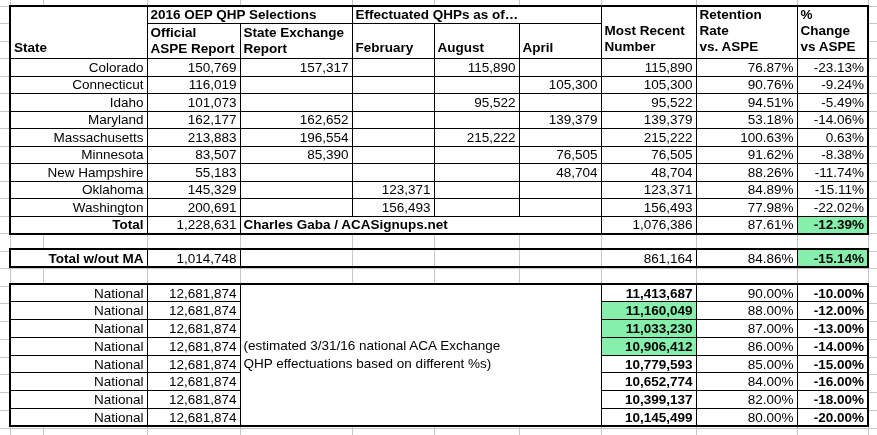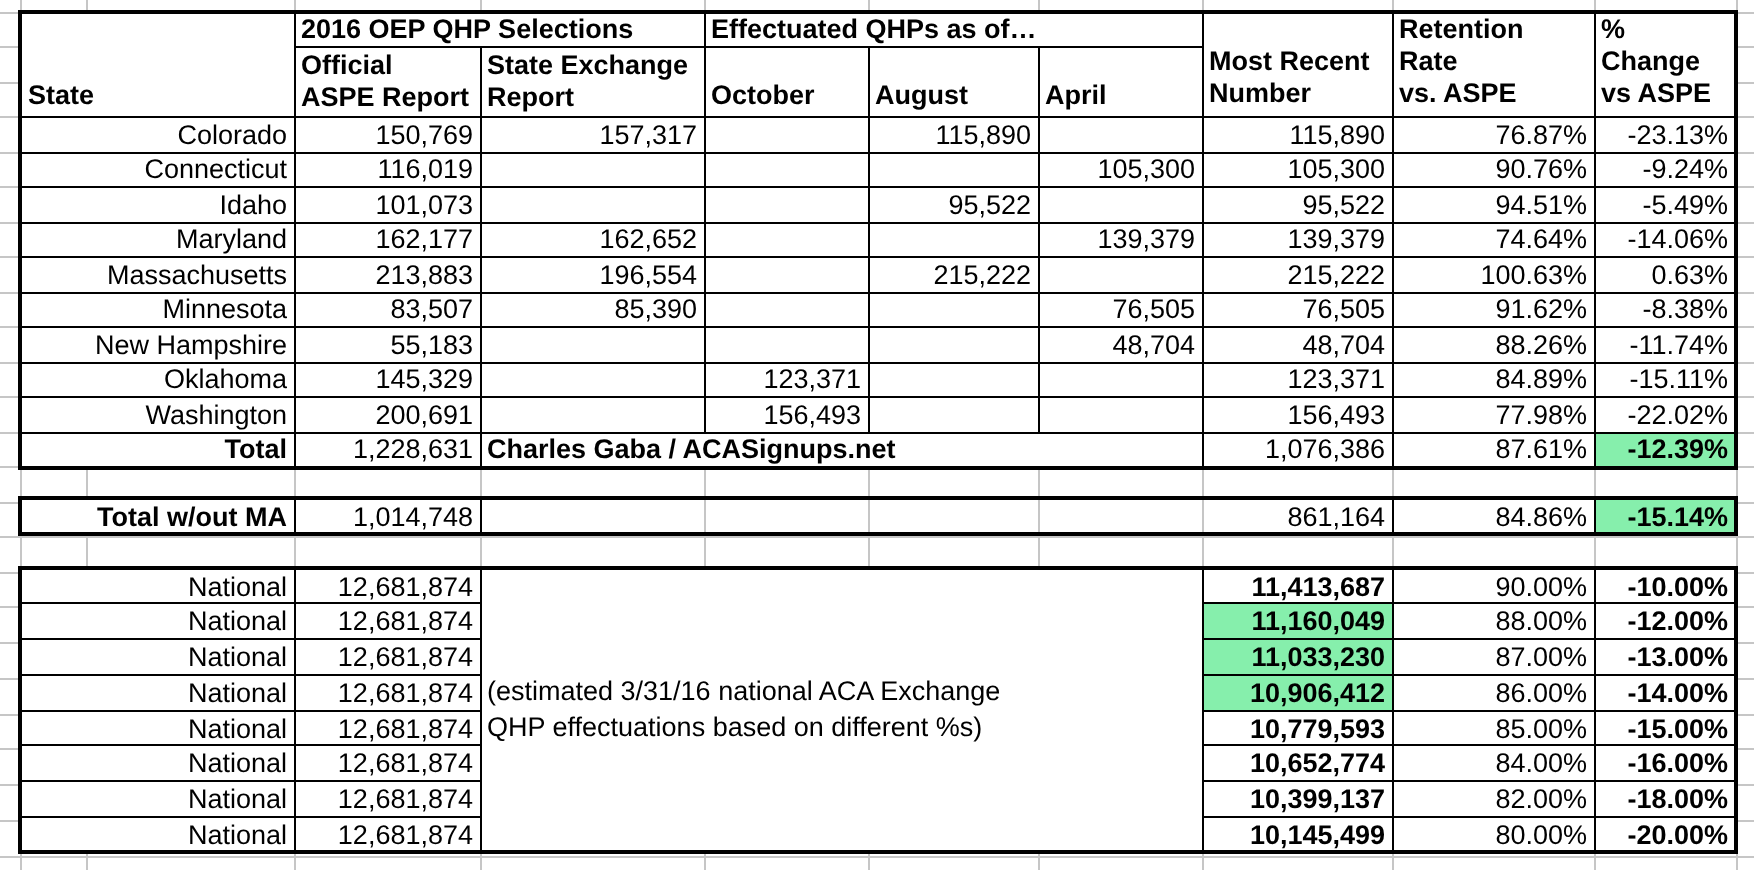--- a/index.html
+++ b/index.html
@@ -109,21 +109,21 @@
     <td rowspan="2" class="b ctr pre vb">Retention Rate
 vs. ASPE</td>
     <td rowspan="2" class="b ctr pre vb">% Change
 vs ASPE</td>
   </tr>
   <tr class="r1">
     <td class="b ctr pre">Official
 ASPE Report</td>
     <td class="b ctr pre">State Exchange
 Report</td>
-    <td class="b ctr vb">October</td>
+    <td class="b ctr vb">February</td>
     <td class="b ctr vb">August</td>
     <td class="b ctr vb">April</td>
   </tr>
 
   <tr class="rr">
     <td class="lbl">Colorado</td>
     <td class="num">150,769</td>
     <td class="num">157,317</td>
     <td class="num"></td>
     <td class="num">115,890</td>
@@ -155,21 +155,21 @@
     <td class="num">-5.49%</td>
   </tr>
   <tr class="rr">
     <td class="lbl">Maryland</td>
     <td class="num">162,177</td>
     <td class="num">162,652</td>
     <td class="num"></td>
     <td class="num"></td>
     <td class="num">139,379</td>
     <td class="num">139,379</td>
-    <td class="num">74.64%</td>
+    <td class="num">53.18%</td>
     <td class="num">-14.06%</td>
   </tr>
   <tr class="rr">
     <td class="lbl">Massachusetts</td>
     <td class="num">213,883</td>
     <td class="num">196,554</td>
     <td class="num"></td>
     <td class="num">215,222</td>
     <td class="num"></td>
     <td class="num">215,222</td>

